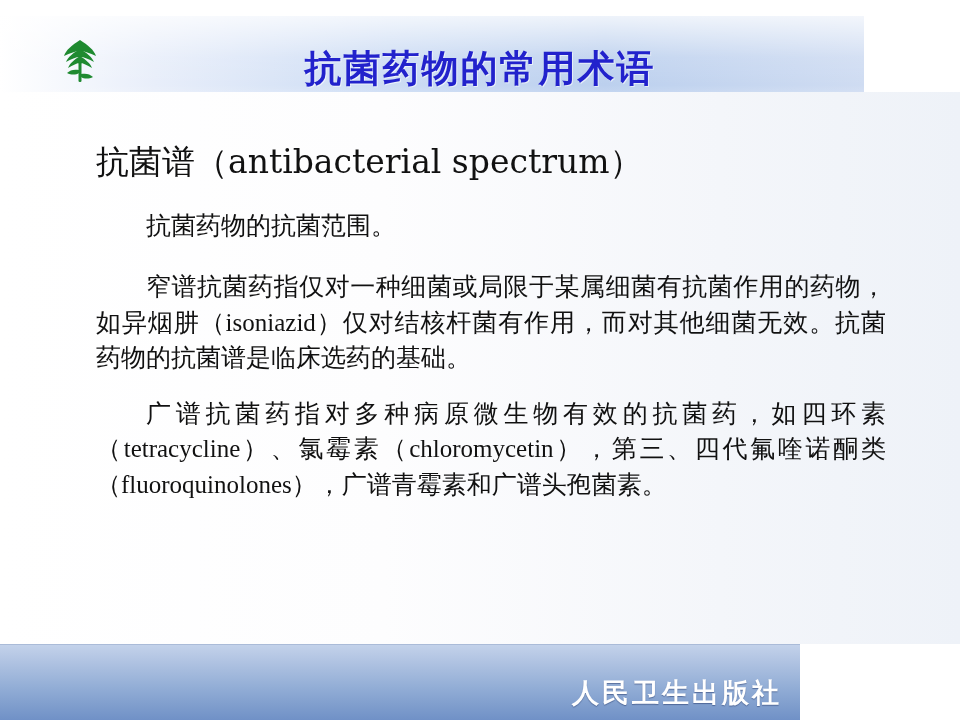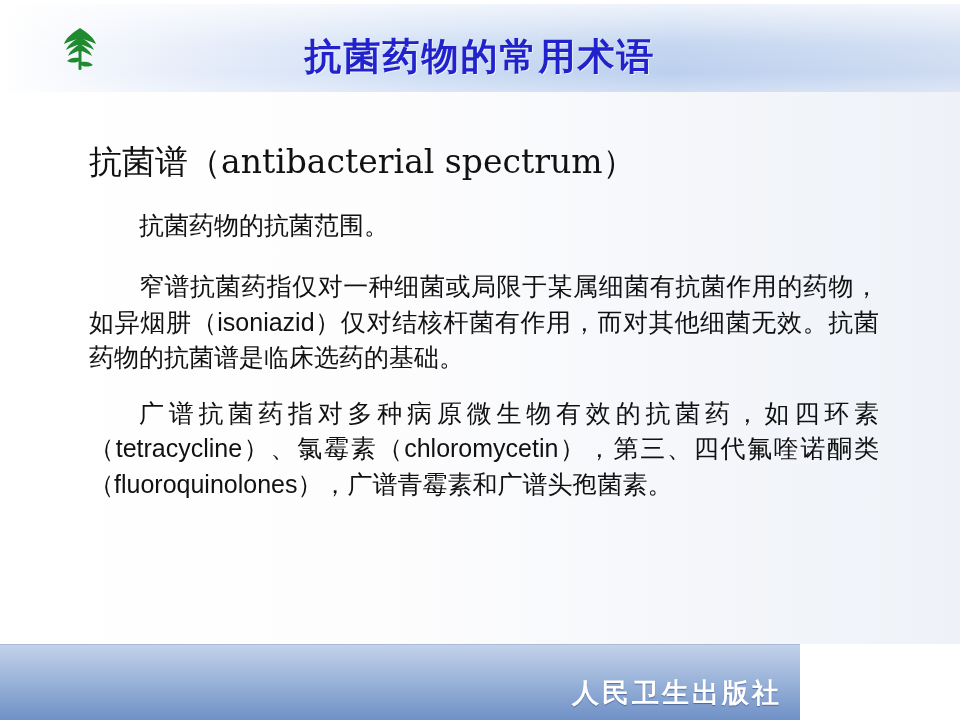--- a/index.html
+++ b/index.html
@@ -16,22 +16,22 @@
     position: relative;
     width: 960px;
     height: 720px;
     background: #ffffff;
     overflow: hidden;
   }
   
   .header {
     position: absolute;
     left: 0;
-    top: 4px;
-    width: 960px;
+    top: 16px;
+    width: 864px;
     height: 92px;
     background: linear-gradient(to right, #ffffff 0%, #e8eefa 18%, #ccdcf4 45%, #bcd0ee 70%, #cfdcf2 100%);
     border-bottom: 1px solid #b9c9e4;
   }
   .header-sheen {
     position: absolute;
     left: 0;
     top: 0;
     width: 960px;
     height: 92px;
@@ -62,34 +62,34 @@
   .body-area {
     position: absolute;
     left: 0;
     top: 92px;
     width: 960px;
     height: 552px;
     background: linear-gradient(to right, #ffffff 0%, #fdfdfe 40%, #f4f6fa 75%, #eef2f8 100%);
   }
   .content {
     position: absolute;
-    left: 89px;
+    left: 96px;
     top: 50px;
     width: 800px;
   }
   .heading {
     font-family: "DejaVu Serif", serif;
     font-size: 33px;
     color: #111111;
     line-height: 1.2;
     margin-bottom: 26px;
     white-space: nowrap;
   }
   .para {
-    font-family: Liberation Sans, sans-serif;
+    font-family: Liberation Serif, serif;
     font-size: 25px;
     color: #111111;
     line-height: 1.42;
     text-align: justify;
     text-justify: inter-ideograph;
     margin: 0 4px 20px 0;
     text-indent: 2em;
     width: 790px;
   }
   .para.p1 { margin-bottom: 26px; }

